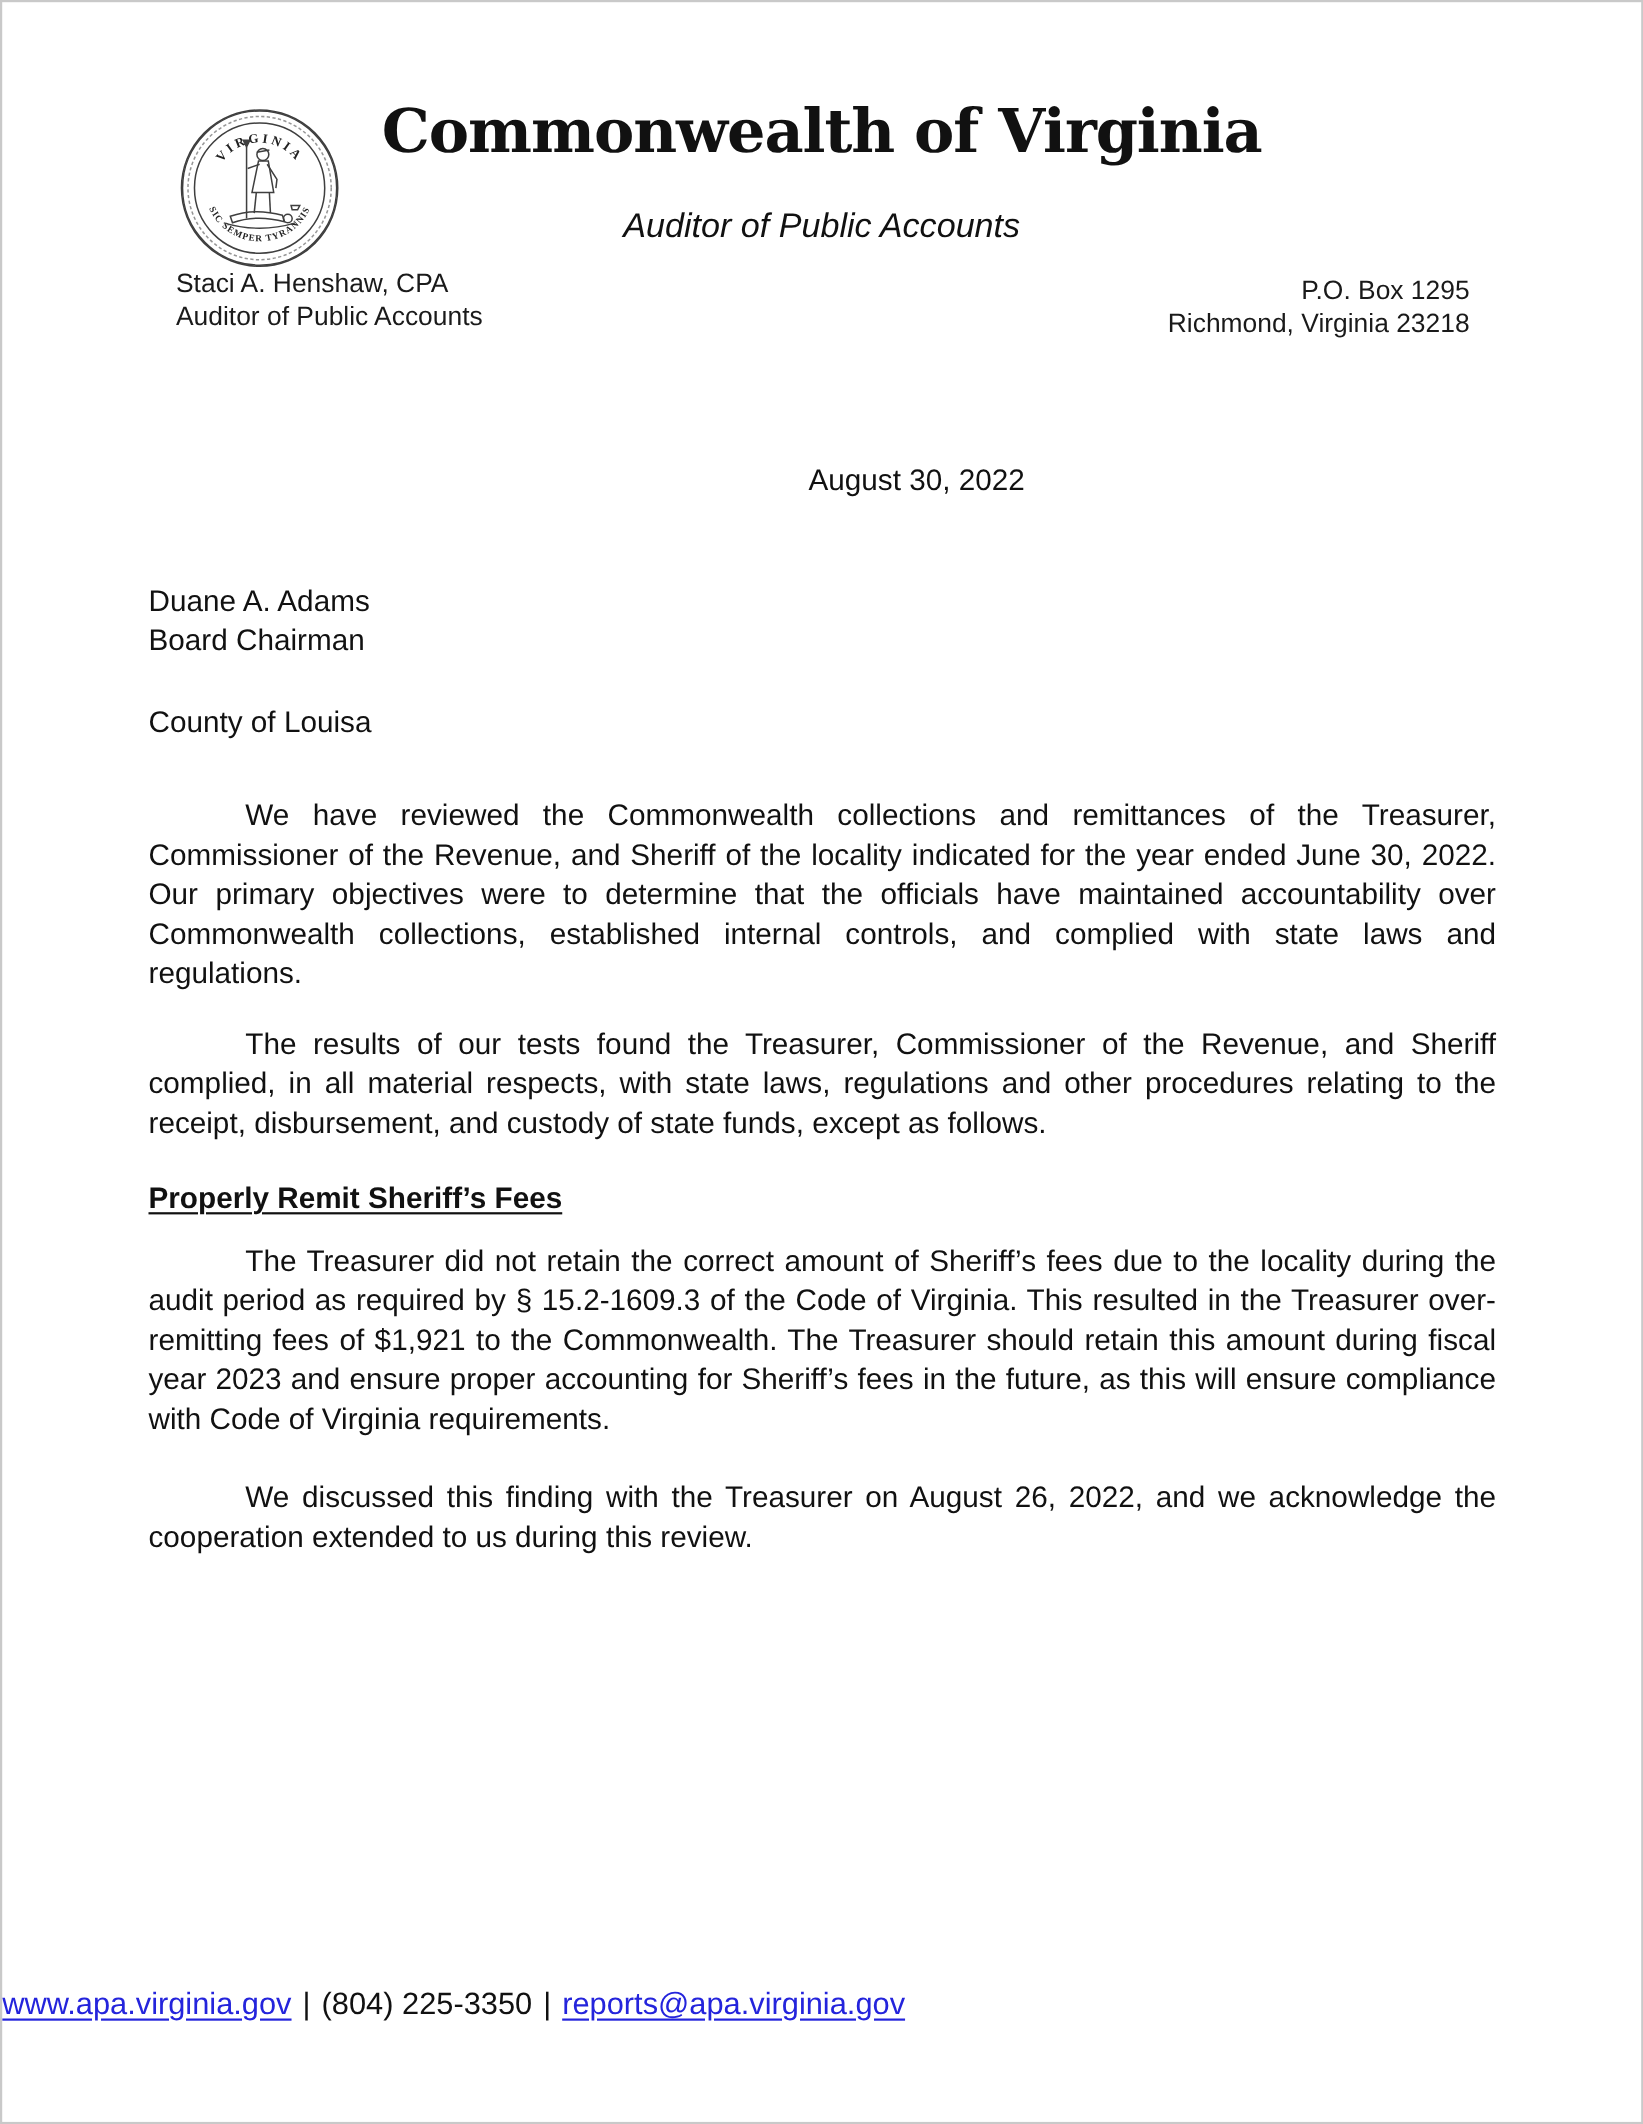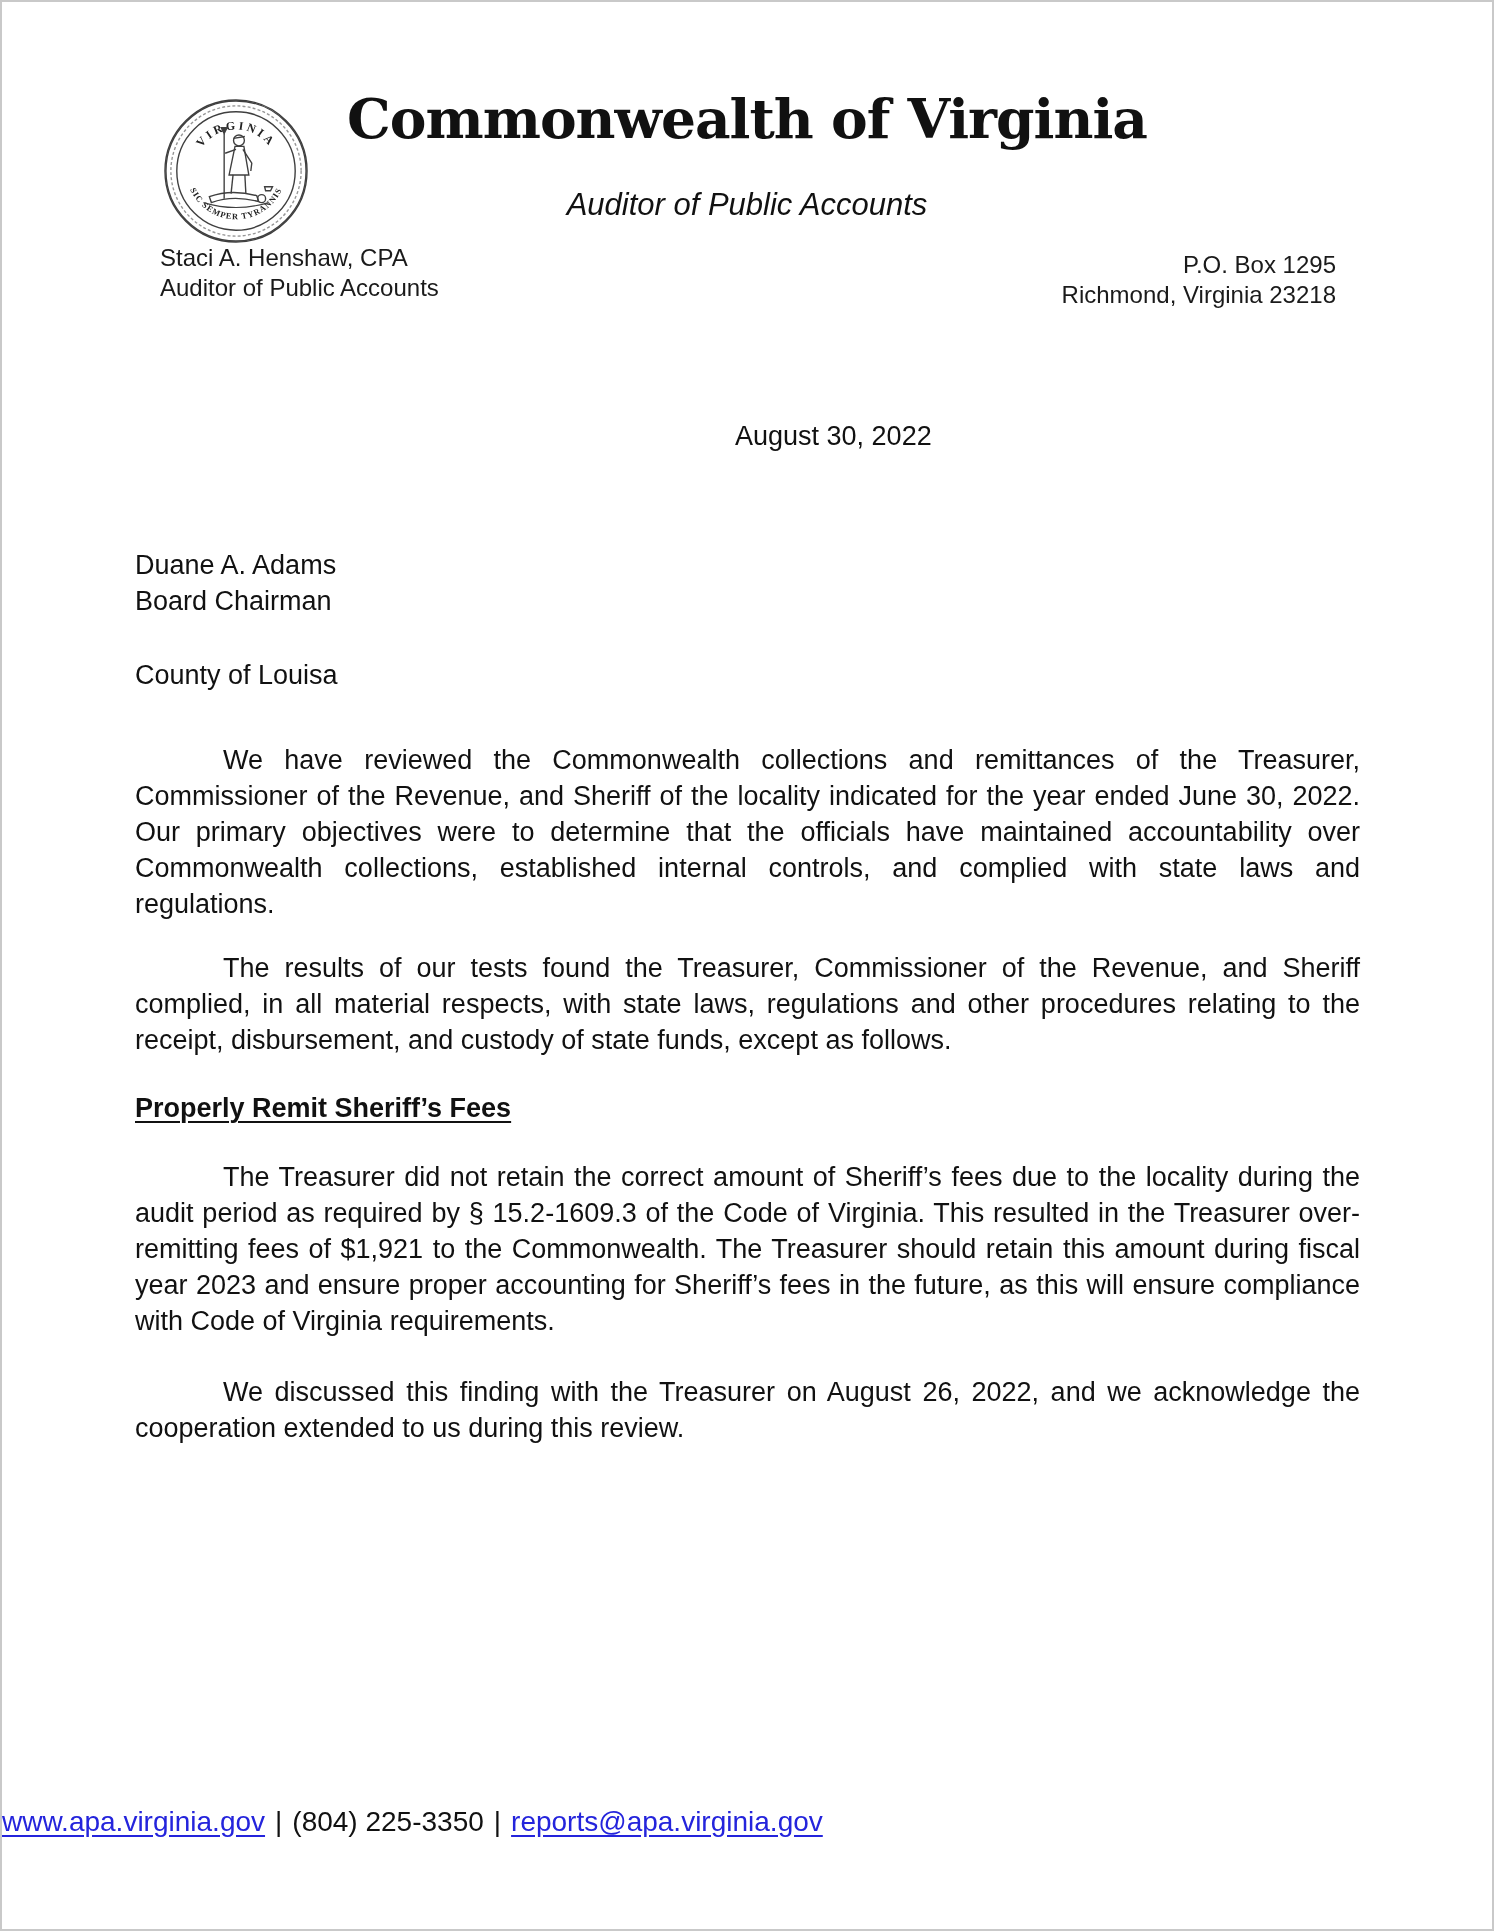--- a/index.html
+++ b/index.html
@@ -46,31 +46,31 @@
   .lh-right {
     position: absolute; right: 156px; top: 248px;
     font-size: 24px; line-height: 30px; text-align: right; color: #1a1a1a;
   }
   
   .letter-body {
     margin: 0 132px 0 133px;
     font-size: 27px; line-height: 36px; color: #111111;
   }
   .date-line { margin-top: 106px; padding-left: 600px; }
-  .recipient-block { margin-top: 93px; }
+  .recipient-block { margin-top: 74px; }
   .locality-line { margin-top: 38px; }
   .salutation-line { margin-top: 28px; }
   p.body-par {
     text-align: justify;
     text-indent: 88px;
   }
   .par-1 { margin-top: 49px; }
   .par-2 { margin-top: 28px; }
   .par-3 { margin-top: 35px; }
-  .par-4 { margin-top: 33px; }
+  .par-4 { margin-top: 21px; }
   .par-5 { margin-top: 35px; }
   .finding-heading {
     margin-top: 32px;
     font-weight: bold;
     text-decoration: underline;
     text-decoration-thickness: 2px;
     text-underline-offset: 4px;
   }
   .repeat-line { white-space: pre-wrap; }
   

